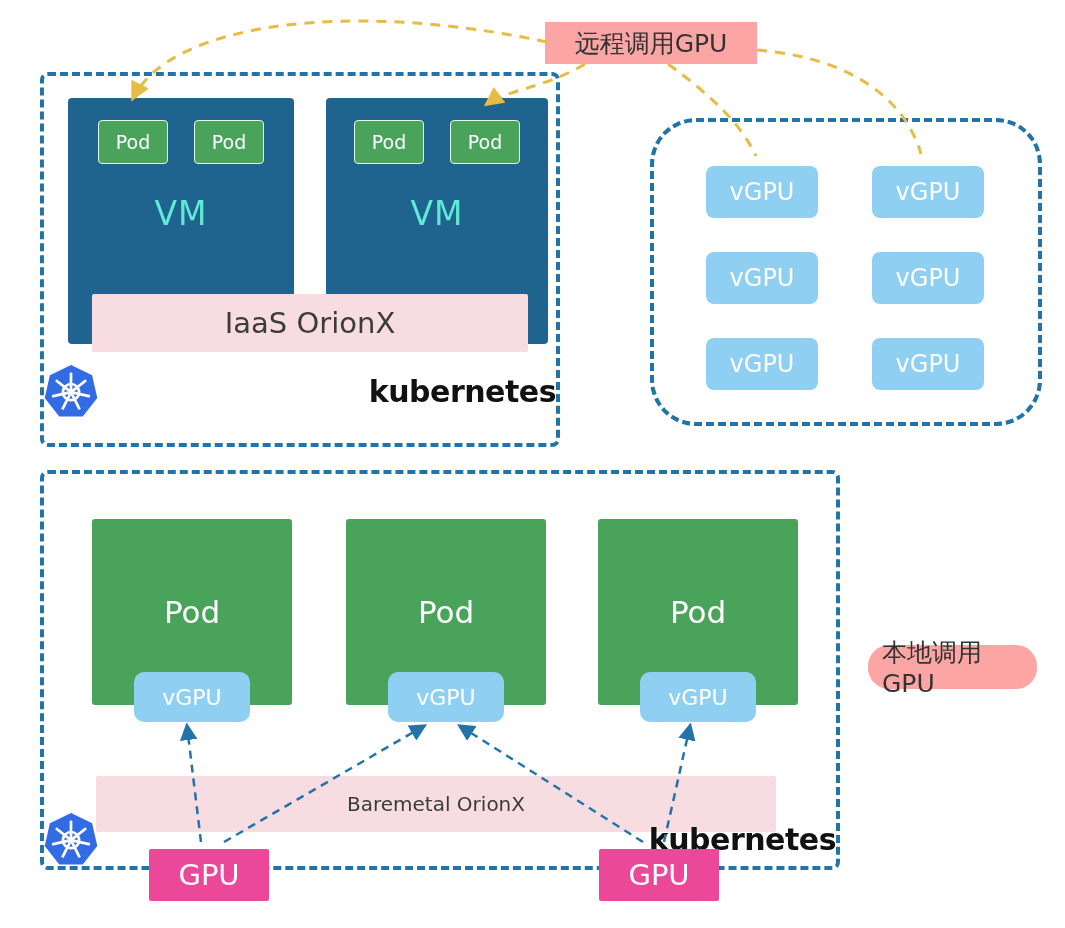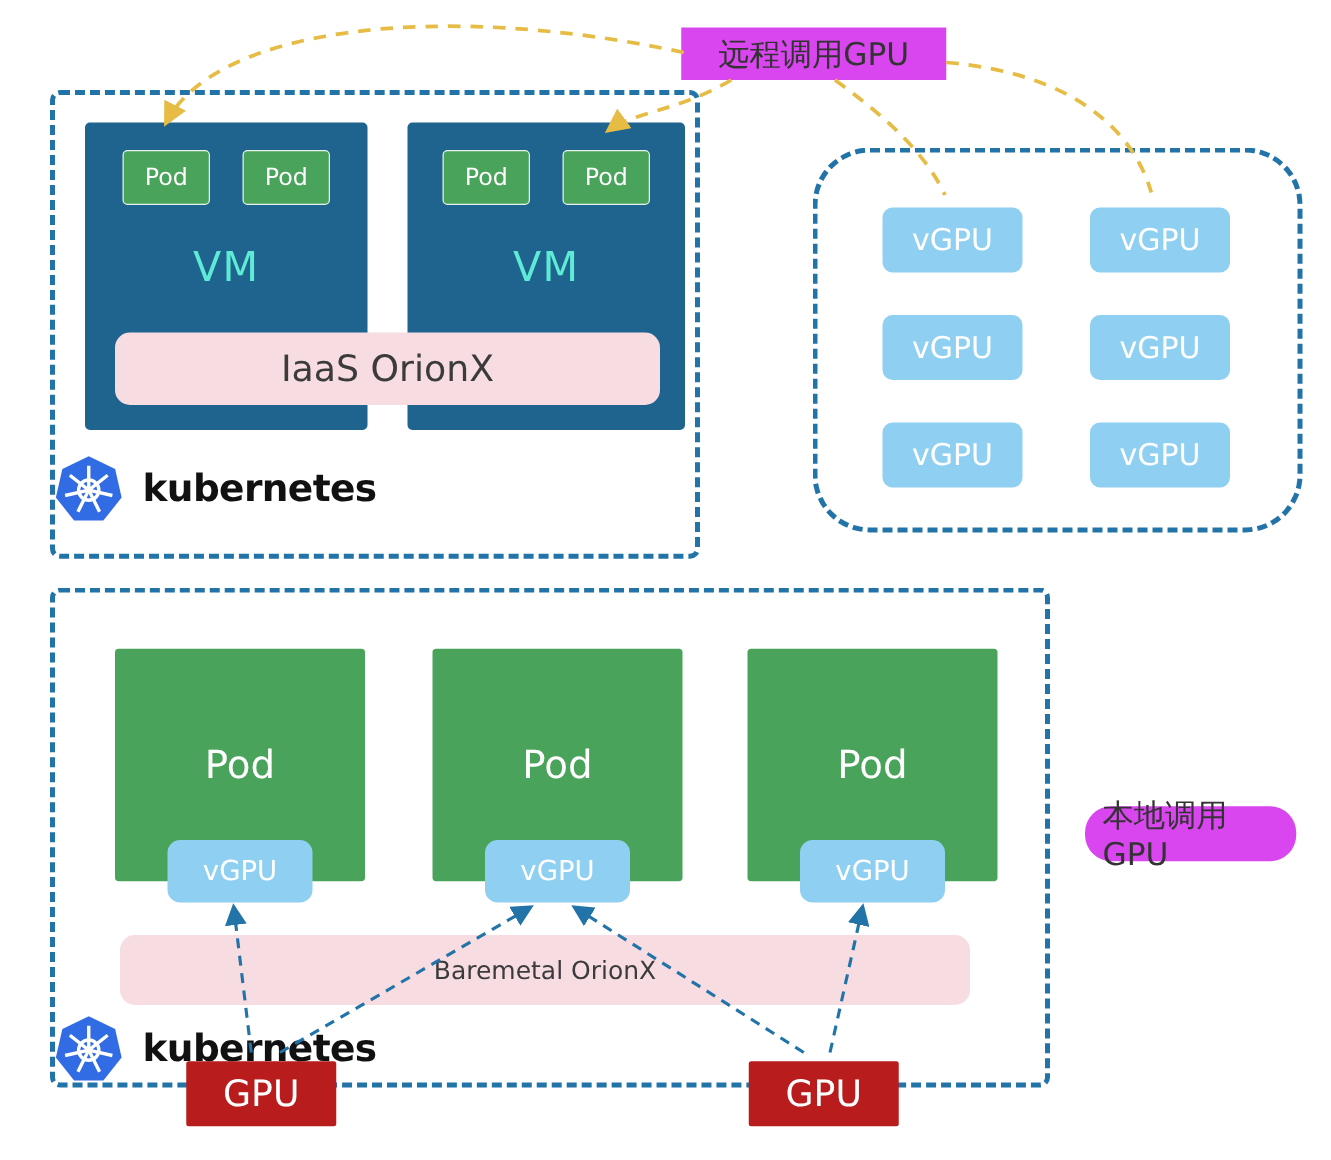--- a/index.html
+++ b/index.html
@@ -61,29 +61,30 @@
     font-size: 33px;
     letter-spacing: 1px;
   }
 
   
   .platform-bar {
     position: absolute;
     background: #f7dde2;
     display: flex; align-items: center; justify-content: center;
     color: #3b3b3b;
-    border-radius: 12px;
+    border-radius: 2px;
+    margin-top: 28px;
   }
   .iaas-bar      { left: 48px; top: 190px; width: 436px; height: 58px; font-size: 29px; }
   .baremetal-bar { left: 52px; top: 274px; width: 680px; height: 56px; font-size: 20px; }
 
   
   .k8s-row {
     position: absolute;
-    display: flex; align-items: center; justify-content: flex-start;
+    display: flex; align-items: center; justify-content: space-between;
     gap: 16px;
     width: 100%;
   }
   .k8s-row-top    { top: 288px; }
   .k8s-row-bottom { top: 338px; }
   .k8s-logo { width: 54px; height: 54px; flex: 0 0 auto; }
   .k8s-text {
     font-size: 30px;
     font-weight: 700;
     color: #111111;
@@ -125,33 +126,33 @@
     color: #ffffff;
     font-size: 22px;
     display: flex; align-items: center; justify-content: center;
   }
 
   
   .gpu-box {
     position: absolute;
     top: 375px;
     width: 120px; height: 52px;
-    background: #b91c1c;
+    background: #ec4899;
     color: #ffffff;
     font-size: 29px;
     display: flex; align-items: center; justify-content: center;
     border-radius: 2px;
   }
   .gpu-box.g1 { left: 105px; }
   .gpu-box.g2 { left: 555px; }
 
   
   .annotation {
     position: absolute;
-    background: #d946ef;
+    background: #fca5a5;
     color: #333333;
     font-size: 25px;
     display: flex; align-items: center; justify-content: center;
     padding: 6px 14px;
     box-sizing: border-box;
   }
   .annotation-remote { left: 545px; top: 22px;  width: 212px; height: 42px; }
   .annotation-local  { left: 868px; top: 645px; width: 169px; height: 44px; border-radius: 21px; }
 
   

